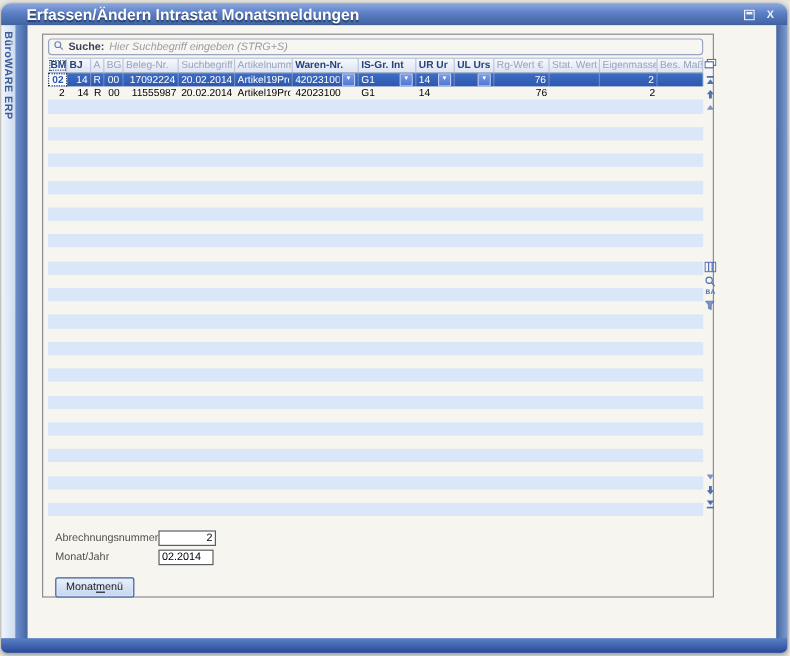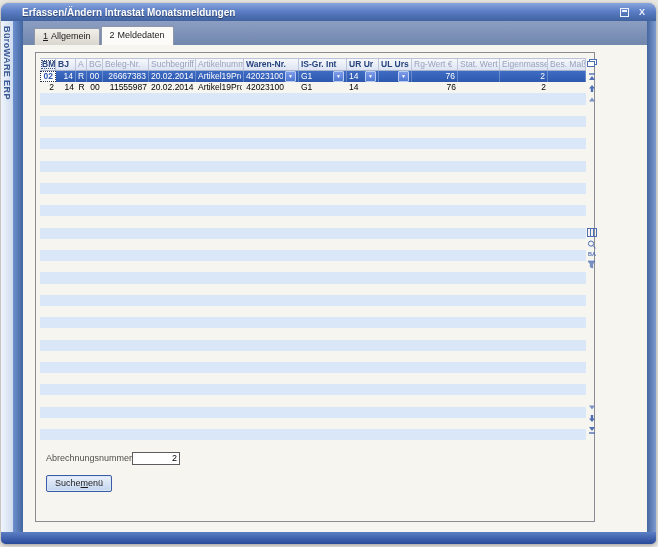--- a/index.html
+++ b/index.html
@@ -1,21 +1,21 @@
 <!DOCTYPE html>
 <html><head>
 <meta charset="utf-8">
 <style>
   html,body{margin:0;padding:0;}
   body{width:658px;height:547px;background:#e8e6e1;font-family:"Liberation Sans",sans-serif;overflow:hidden;position:relative;}
   .window{position:absolute;left:1px;top:3px;width:655px;height:541px;border-radius:8px 8px 5px 5px;
           background:linear-gradient(180deg,#7e9bd2,#4a6db8);box-shadow:0 1px 4px rgba(0,0,0,.35);}
   .titlebar{height:18px;display:flex;align-items:center;padding:0 6px 0 21px;border-radius:8px 8px 0 0;
             background:linear-gradient(180deg,#8aa6dd 0%,#5b7ec6 45%,#40629f 100%);}
-  .title{flex:1;color:#fff;font-size:10px;font-weight:bold;text-shadow:0 1px 1px rgba(0,0,0,.45);white-space:nowrap;}
+  .title{flex:1;color:#fff;font-size:13px;font-weight:bold;text-shadow:0 1px 1px rgba(0,0,0,.45);white-space:nowrap;}
   .winbtn{width:16px;height:13px;margin-left:2px;color:#eef3ff;font-size:9px;line-height:13px;text-align:center;font-weight:bold;cursor:default;}
   .winbtn svg{display:block;margin:2px auto 0;}
   .bodygrid{position:absolute;top:18px;left:0;right:0;bottom:12px;display:flex;}
   .brand{width:12px;background:linear-gradient(90deg,#f0f5fc,#cddbef);display:flex;justify-content:center;}
   .brandtext{writing-mode:vertical-rl;font-size:9px;font-weight:bold;color:#3c5a96;margin-top:5px;letter-spacing:.4px;white-space:nowrap;}
   .laccent{width:10px;background:linear-gradient(90deg,#6d8fce,#44669f);}
   .raccent{width:9px;background:linear-gradient(90deg,#44669f,#7e9bd2);}
   .baccent{position:absolute;left:0;right:0;bottom:0;height:12px;border-radius:0 0 5px 5px;
            background:linear-gradient(180deg,#5b7fc4,#29499a);}
   .content{flex:1;min-width:0;background:#f7f5ef;display:flex;flex-direction:column;}
@@ -80,32 +80,34 @@
     <span class="winbtn">X</span>
   </div>
 
   <div class="bodygrid">
     <div class="brand">
       <span class="brandtext">BüroWARE ERP</span>
     </div>
     <div class="laccent"></div>
 
     <div class="content">
-      <div class="tabband">
-        <div class="tab">
-          <span class="num">1</span><span>Allgemein</span>
-        </div>
-        <div class="tab active">
-          <span class="num">2</span><span>Meldedaten</span>
-        </div>
-      </div>
 
       <div class="main">
         <div class="panel">
 
+          <div class="searchbar">
+            <span>
+              <svg width="8" height="8" viewBox="0 0 8 8">
+                  <circle cx="3.2" cy="3.2" r="2.4" fill="none" stroke="#6a86bc"></circle>
+                  <line x1="5" y1="5" x2="7.4" y2="7.4" stroke="#6a86bc"></line>
+                </svg>
+            </span>
+            <span class="search-label">Suche:</span>
+            <span class="search-ph">Hier Suchbegriff eingeben (STRG+S)</span>
+          </div>
 
           <div class="tablewrap">
             <div class="table" id="grid">
                 <div class="thead">
                   <div class="th hdr-active hdr-focus" style="width: 16px;">BM</div>
                   <div class="th hdr-active" style="width: 20px;">BJ</div>
                   <div class="th" style="width: 11px;">A</div>
                   <div class="th" style="width: 16px;">BG</div>
                   <div class="th" style="width: 46px;">Beleg-Nr.</div>
                   <div class="th" style="width: 47px;">Suchbegriff</div>
@@ -126,21 +128,21 @@
                   <div class="td" style="width: 20px;">
                     <span class="v" style="text-align: right;">14</span>
                   </div>
                   <div class="td" style="width: 11px;">
                     <span class="v" style="text-align: center;">R</span>
                   </div>
                   <div class="td" style="width: 16px;">
                     <span class="v" style="text-align: center;">00</span>
                   </div>
                   <div class="td" style="width: 46px;">
-                    <span class="v" style="text-align: right;">26667383</span>
+                    <span class="v" style="text-align: right;">17092224</span>
                   </div>
                   <div class="td" style="width: 47px;">
                     <span class="v" style="text-align: left;">20.02.2014</span>
                   </div>
                   <div class="td" style="width: 48px;">
                     <span class="v" style="text-align: left;">Artikel19Prozen</span>
                   </div>
                   <div class="td" style="width: 55px;">
                     <span class="v" style="text-align: right;">42023100</span>
                     <span class="dd">▼</span>
@@ -311,23 +313,27 @@
                   </svg>
               </span>
             </div>
           </div>
 
           <div class="form">
             <div class="frow">
               <span class="flabel">Abrechnungsnummer</span>
               <input class="finput w1" value="2" style="">
             </div>
+            <div class="frow">
+              <span class="flabel">Monat/Jahr</span>
+              <input class="finput w3" value="02.2014" style="">
+            </div>
           </div>
 
-          <button class="zbtn"><span>Suche</span><span class="mn">m</span><span>enü</span></button>
+          <button class="zbtn"><span>Monat</span><span class="mn">m</span><span>enü</span></button>
 
         </div>
       </div>
     </div>
 
     <div class="raccent"></div>
   </div>
 
   <div class="baccent"></div>
 </div>

